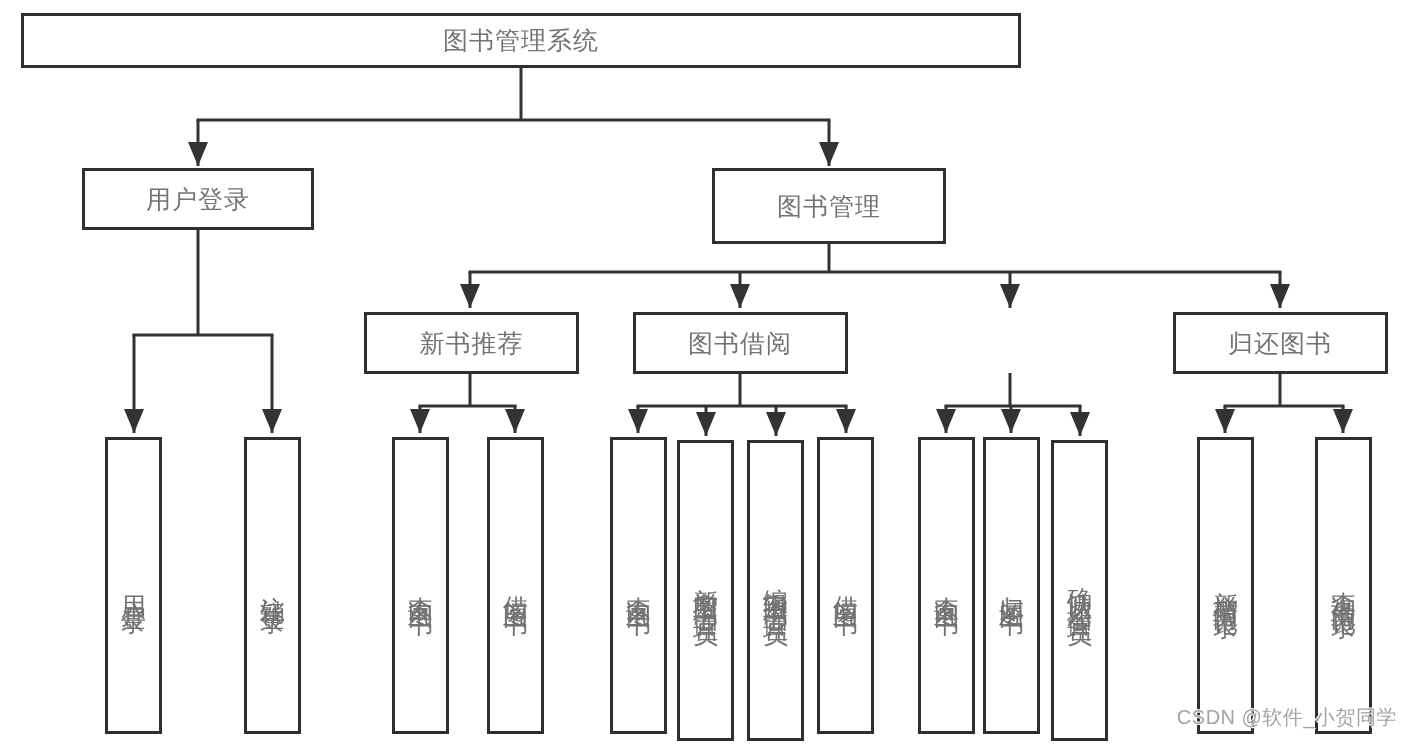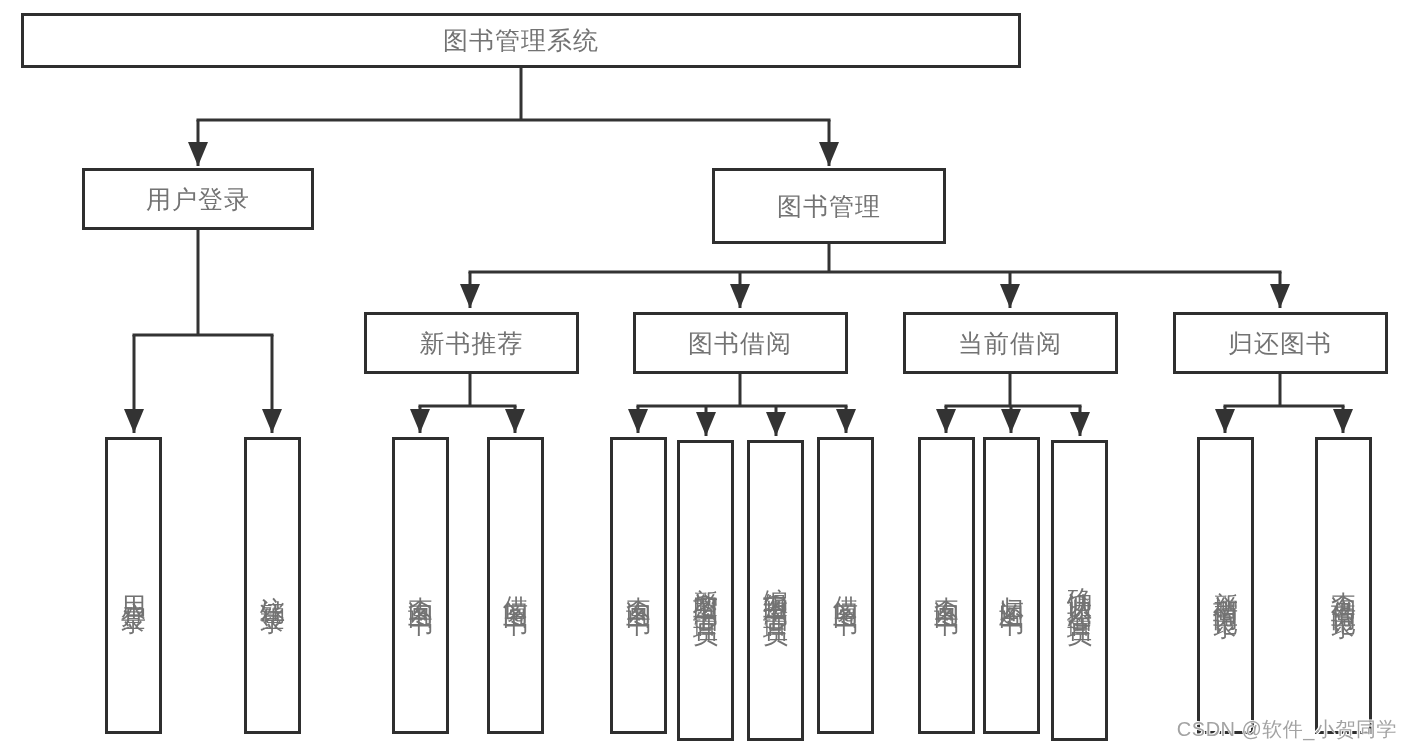--- a/index.html
+++ b/index.html
@@ -46,21 +46,21 @@
     writing-mode: vertical-rl;
     text-orientation: mixed;
     font-size: 25px;
     letter-spacing: 5px;
     line-height: 1;
     white-space: nowrap;
   }
   .watermark {
     position: absolute;
     right: 8px;
-    bottom: 4px;
+    bottom: 16px;
     font-size: 20px;
     color: #a3a3a3;
     letter-spacing: 0.5px;
     text-shadow: 1px 1px 0 #ffffff, -1px -1px 0 #ffffff;
     white-space: nowrap;
   }
 </style>
 </head>
 <body>
 
@@ -138,23 +138,20 @@
   <div class="node hbox" style="left:712px; top:168px; width:234px; height:76px;align-items:center;">
     <span>图书管理</span>
   </div>
 
   <div class="node hbox" style="left:364px; top:312px; width:215px; height:62px;">
     <span>新书推荐</span>
   </div>
   <div class="node hbox" style="left:632.5px; top:312px; width:215px; height:62px;">
     <span>图书借阅</span>
   </div>
-  <div class="node hbox" style="left:902.5px; top:312px; width:215px; height:62px;">
-    <span>当前借阅</span>
-  </div>
   <div class="node hbox" style="left:1172.5px; top:312px; width:215px; height:62px;">
     <span>归还图书</span>
   </div>
 
   <div class="node vbox" style="left:105px; top:437px; width:57px; height:297px;">
     <span class="vtext">用户登录</span>
   </div>
   <div class="node vbox" style="left:244px; top:437px; width:57px; height:297px;">
     <span class="vtext">注销登录</span>
   </div>

